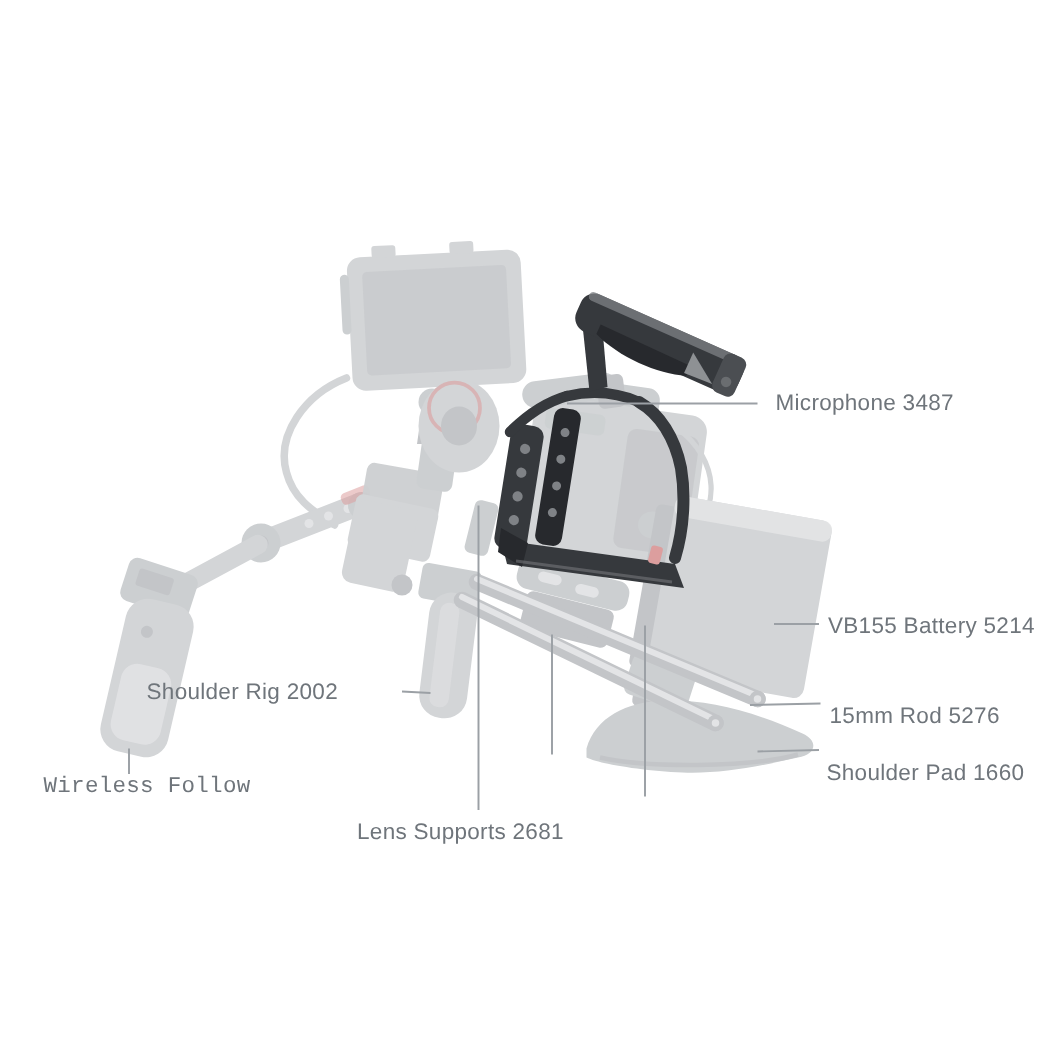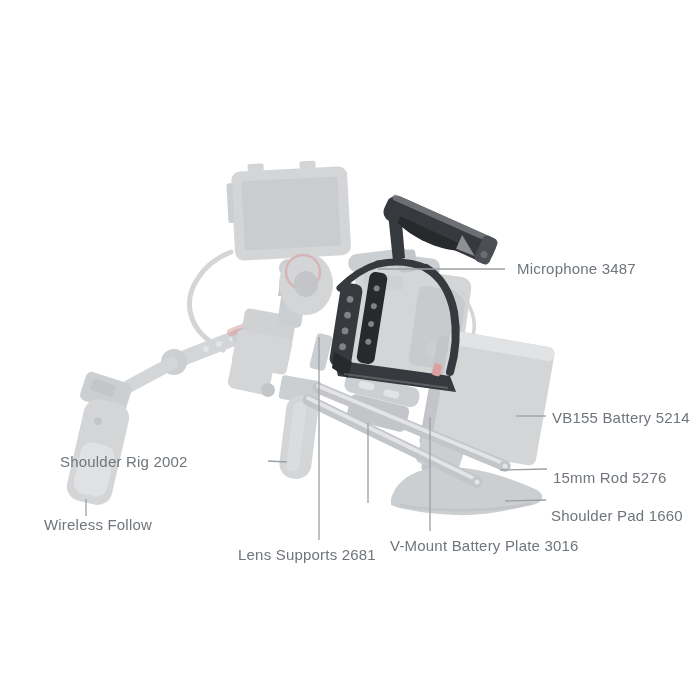--- a/index.html
+++ b/index.html
@@ -9,21 +9,21 @@
     background:var(--bg,#fff);
     font-family:"Liberation Sans", sans-serif;
   }
   .stage svg { position:absolute; left:0; top:0; }
   .label {
     position:absolute;
     color:var(--label-text,#6f757b);
     font-size:15px; line-height:19px; letter-spacing:.2px;
     white-space:nowrap;
   }
-  .label.two-line { white-space:normal; line-height:22px; text-align:center; }
+  .label.two-line { white-space:normal; line-height:22px; text-align:center;font-family:Liberation Mono, monospace; }
   
   .gl  { fill:var(--ghost-light,#e3e4e6); }
   .gm  { fill:var(--ghost-mid,#d3d5d7); }
   .gd  { fill:var(--ghost-dark,#c3c5c8); }
   .gd2 { fill:var(--ghost-dark2,#cccfd1); }
   .hole{ fill:var(--ghost-light,#e3e4e6); }
   
   .fd  { fill:var(--featured-dark,#36393d); }
   .fd2 { fill:var(--featured-dark2,#27292d); }
   .fd3 { fill:var(--featured-mid,#4b4e52); }
@@ -209,24 +209,23 @@
   </svg>
 
   <div class="label" style="left:517px; top:259px">Microphone 3487</div>
 
   <div class="label" style="left:552px; top:408px">VB155 Battery 5214</div>
 
   <div class="label" style="left:553px; top:468px">15mm Rod 5276</div>
 
   <div class="label" style="left:551px; top:506px">Shoulder Pad 1660</div>
 
-  <div class="label" style="left:390px; top:536px">V-Mount Battery Plate 3016</div>
 
 
   <div class="label" style="left:238px; top:545px">Lens Supports 2681</div>
 
-  <div class="label" style="left:60px; top:452px; width:203px; text-align:left">Shoulder Rig 2002</div>
+  <div class="label" style="left:60px; top:452px; width:203px; text-align:center">Shoulder Rig 2002</div>
 
   <div class="label two-line" style="left:20px; top:514px; width:156px">
     <span>Wireless Follow</span><br>
   </div>
 
 </div>
 
 </body></html>

